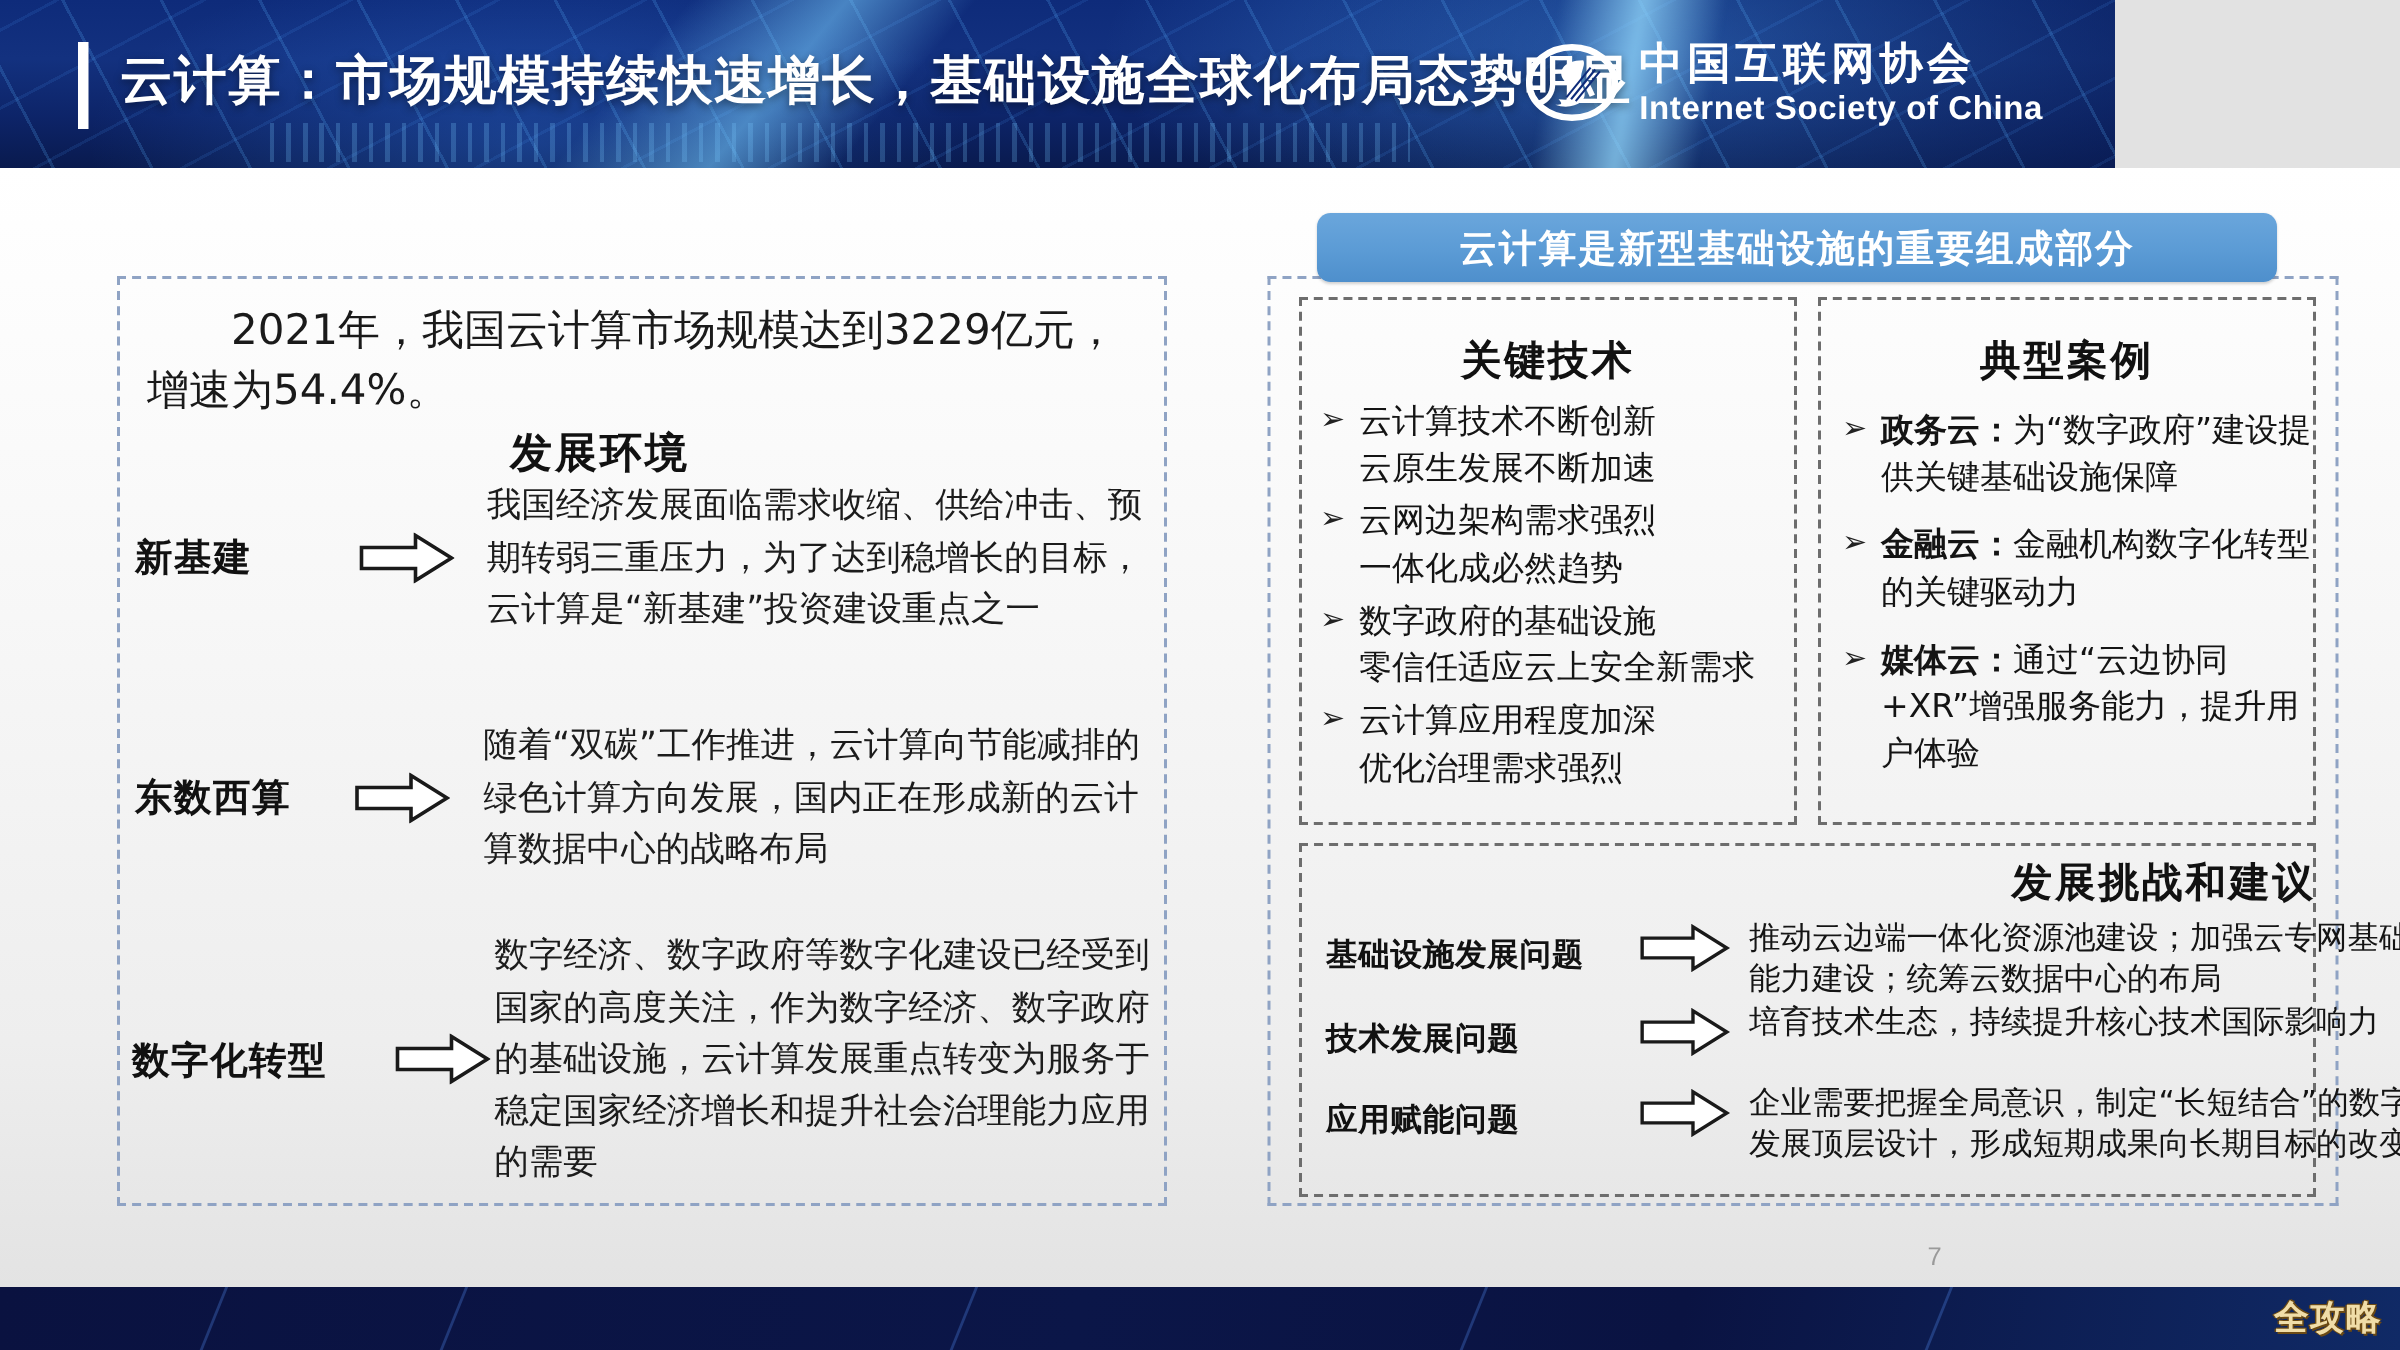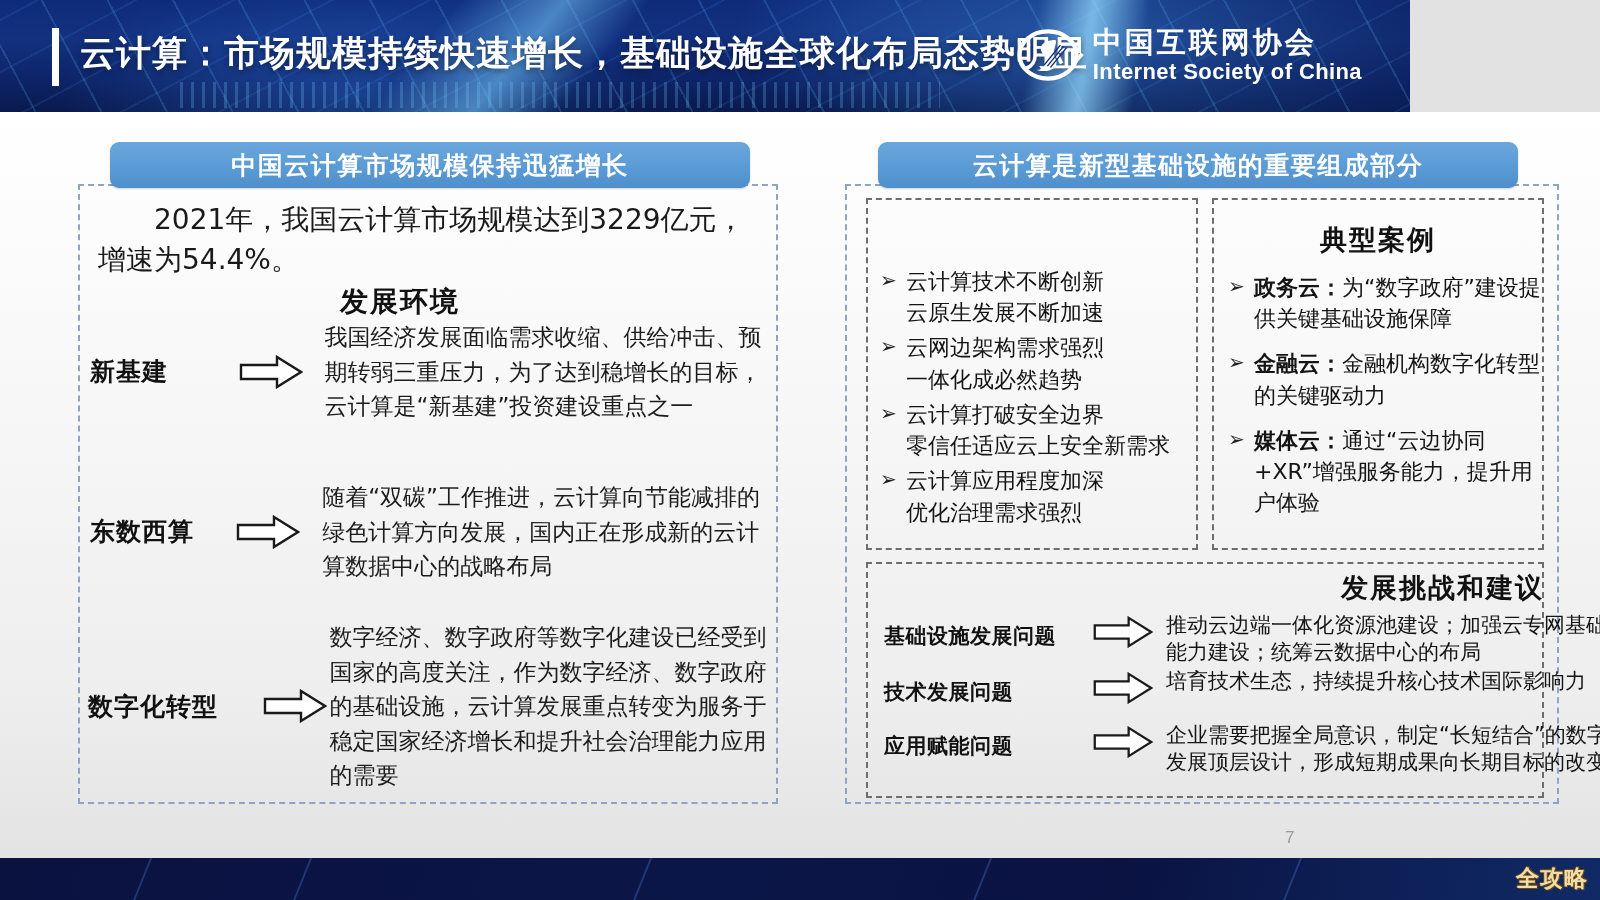--- a/index.html
+++ b/index.html
@@ -227,21 +227,20 @@
       <div id="logo-text">
         <div id="logo-cn" class="cjk">中国互联网协会</div>
         <div id="logo-en">Internet Society of China</div>
       </div>
     </div>
   </div>
 
   <div id="body-area"></div>
 
   <div class="dashbox-outer" id="left-box"></div>
-  <div class="pill" id="left-pill">中国云计算市场规模保持迅猛增长</div>
 
   <div id="left-lead" class="cjk">2021年，我国云计算市场规模达到3229亿元，增速为54.4%。</div>
   <div id="dev-env-heading" class="cjk">发展环境</div>
 
   <div class="row" id="row-xjj">
     <div class="row-label cjk">新基建</div>
     <svg class="arrow" width="64" height="34" viewBox="0 0 64 34">
       <path d="M2 10 H38 V2 L62 17 L38 32 V24 H2 Z" fill="#ffffff" stroke="#1a1a1a" stroke-width="2.4" stroke-linejoin="miter"></path>
     </svg>
     <div class="row-text cjk">我国经济发展面临需求收缩、供给冲击、预期转弱三重压力，为了达到稳增长的目标，云计算是“新基建”投资建设重点之一</div>
@@ -260,34 +259,35 @@
     <svg class="arrow" width="64" height="34" viewBox="0 0 64 34">
       <path d="M2 10 H38 V2 L62 17 L38 32 V24 H2 Z" fill="#ffffff" stroke="#1a1a1a" stroke-width="2.4" stroke-linejoin="miter"></path>
     </svg>
     <div class="row-text cjk">数字经济、数字政府等数字化建设已经受到国家的高度关注，作为数字经济、数字政府的基础设施，云计算发展重点转变为服务于稳定国家经济增长和提升社会治理能力应用的需要</div>
   </div>
 
   <div class="dashbox-outer" id="right-box"></div>
   <div class="pill" id="right-pill">云计算是新型基础设施的重要组成部分</div>
 
   <div class="dashbox-inner" id="tech-box"></div>
+  <div class="sub-heading cjk" id="tech-heading">关键技术</div>
   <div class="bullet-list" id="tech-list">
     <div class="bullet">
       <span class="marker">➢</span>
       <span class="btext cjk" style="white-space:pre-line">云计算技术不断创新
 云原生发展不断加速</span>
     </div>
     <div class="bullet">
       <span class="marker">➢</span>
       <span class="btext cjk" style="white-space:pre-line">云网边架构需求强烈
 一体化成必然趋势</span>
     </div>
     <div class="bullet">
       <span class="marker">➢</span>
-      <span class="btext cjk" style="white-space:pre-line">云计算打破安全边界
+      <span class="btext cjk" style="white-space:pre-line">数字政府的基础设施
 零信任适应云上安全新需求</span>
     </div>
     <div class="bullet">
       <span class="marker">➢</span>
       <span class="btext cjk" style="white-space:pre-line">云计算应用程度加深
 优化治理需求强烈</span>
     </div>
   </div>
 
   <div class="dashbox-inner" id="case-box"></div>

